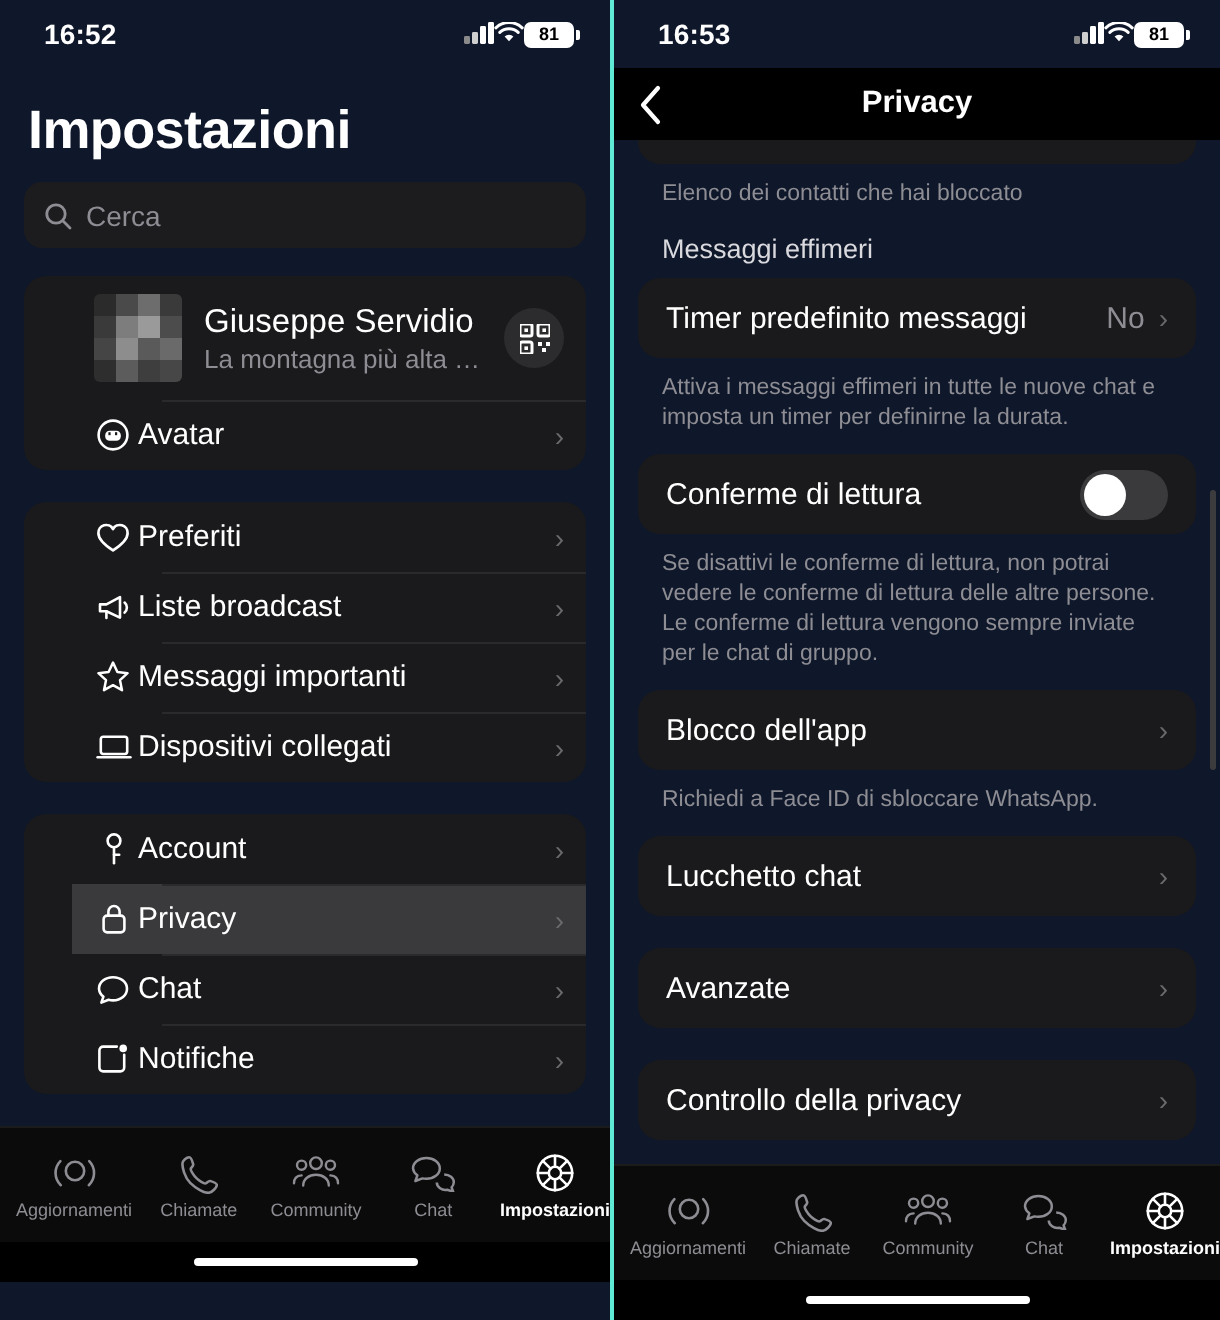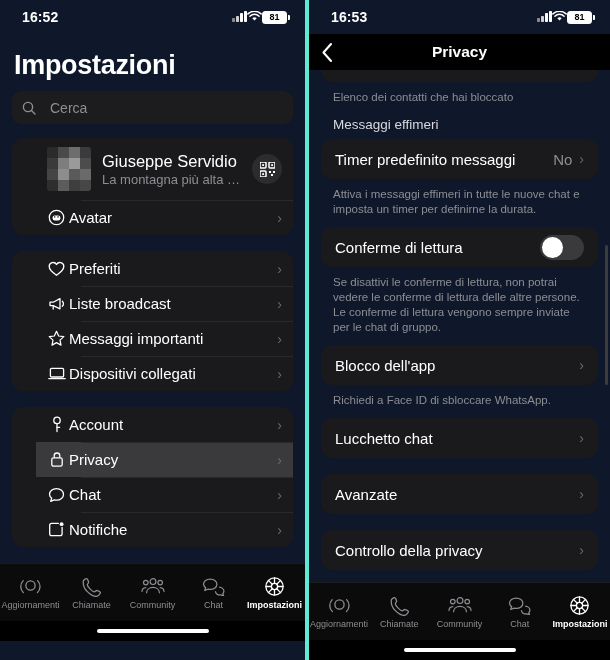--- a/index.html
+++ b/index.html
@@ -10,21 +10,21 @@
     overflow: hidden;
   }
   .screen { display: flex; width: 610px; height: 660px; }
   .panel {
     width: 305px; height: 660px;
     position: relative;
     background: #0f172a;
     overflow: hidden;
     display: flex; flex-direction: column;
   }
-  .panel.right { border-left: 4px solid #5eead4; }
+  .panel.right { border-left: 2px solid #5eead4; }
 
   
   .statusbar {
     height: 34px; flex: 0 0 34px;
     display: flex; align-items: center;
     justify-content: space-between;
     padding: 0 18px 0 22px;
     color: #fff;
   }
   .sb-time { font-size: 14px; font-weight: bold; letter-spacing: .1px; }
@@ -49,21 +49,21 @@
   }
 
   
   .big-title {
     font-size: 27px; font-weight: bold; color: #fff;
     padding: 16px 14px 10px 14px; letter-spacing: -.3px;
   }
   .searchbar {
     margin: 0 12px 14px 12px; height: 33px;
     background: #1c1c1e; border-radius: 9px;
-    display: flex; align-items: center; gap: 14px;
+    display: flex; align-items: center; gap: 7px;
     padding: 0 10px;
   }
   .searchbar .ph { color: #8d8d93; font-size: 14px; }
 
   .group {
     margin: 0 12px 16px 12px;
     background: #1a1a1c; border-radius: 11px; overflow: hidden; padding-left: 24px;
   }
   .profile-row {
     display: flex; align-items: center; gap: 11px;
@@ -158,21 +158,21 @@
 
   
   .tabbar {
     flex: 0 0 58px; height: 58px;
     background: #0b0b0b;
     border-top: 1px solid #1b1b1b;
     display: flex; align-items: center;
   }
   .tab {
     flex: 1 1 0; display: flex; flex-direction: column;
-    align-items: center; justify-content: center; gap: 2px;
+    align-items: center; justify-content: center; gap: 2px; margin-left: 8px;
   }
   .tab .t-ico { height: 22px; display: flex; align-items: center; justify-content: center; }
   .tab .t-lbl { font-size: 9px; color: #8d8d93; white-space: nowrap; }
   .tab.active .t-lbl { color: #fff; font-weight: bold; }
   .home-ind {
     flex: 0 0 20px; height: 20px;
     display: flex; align-items: center; justify-content: center;
     background: #000;
   }
   .home-bar { width: 112px; height: 4.5px; border-radius: 3px; background: #fff; }

